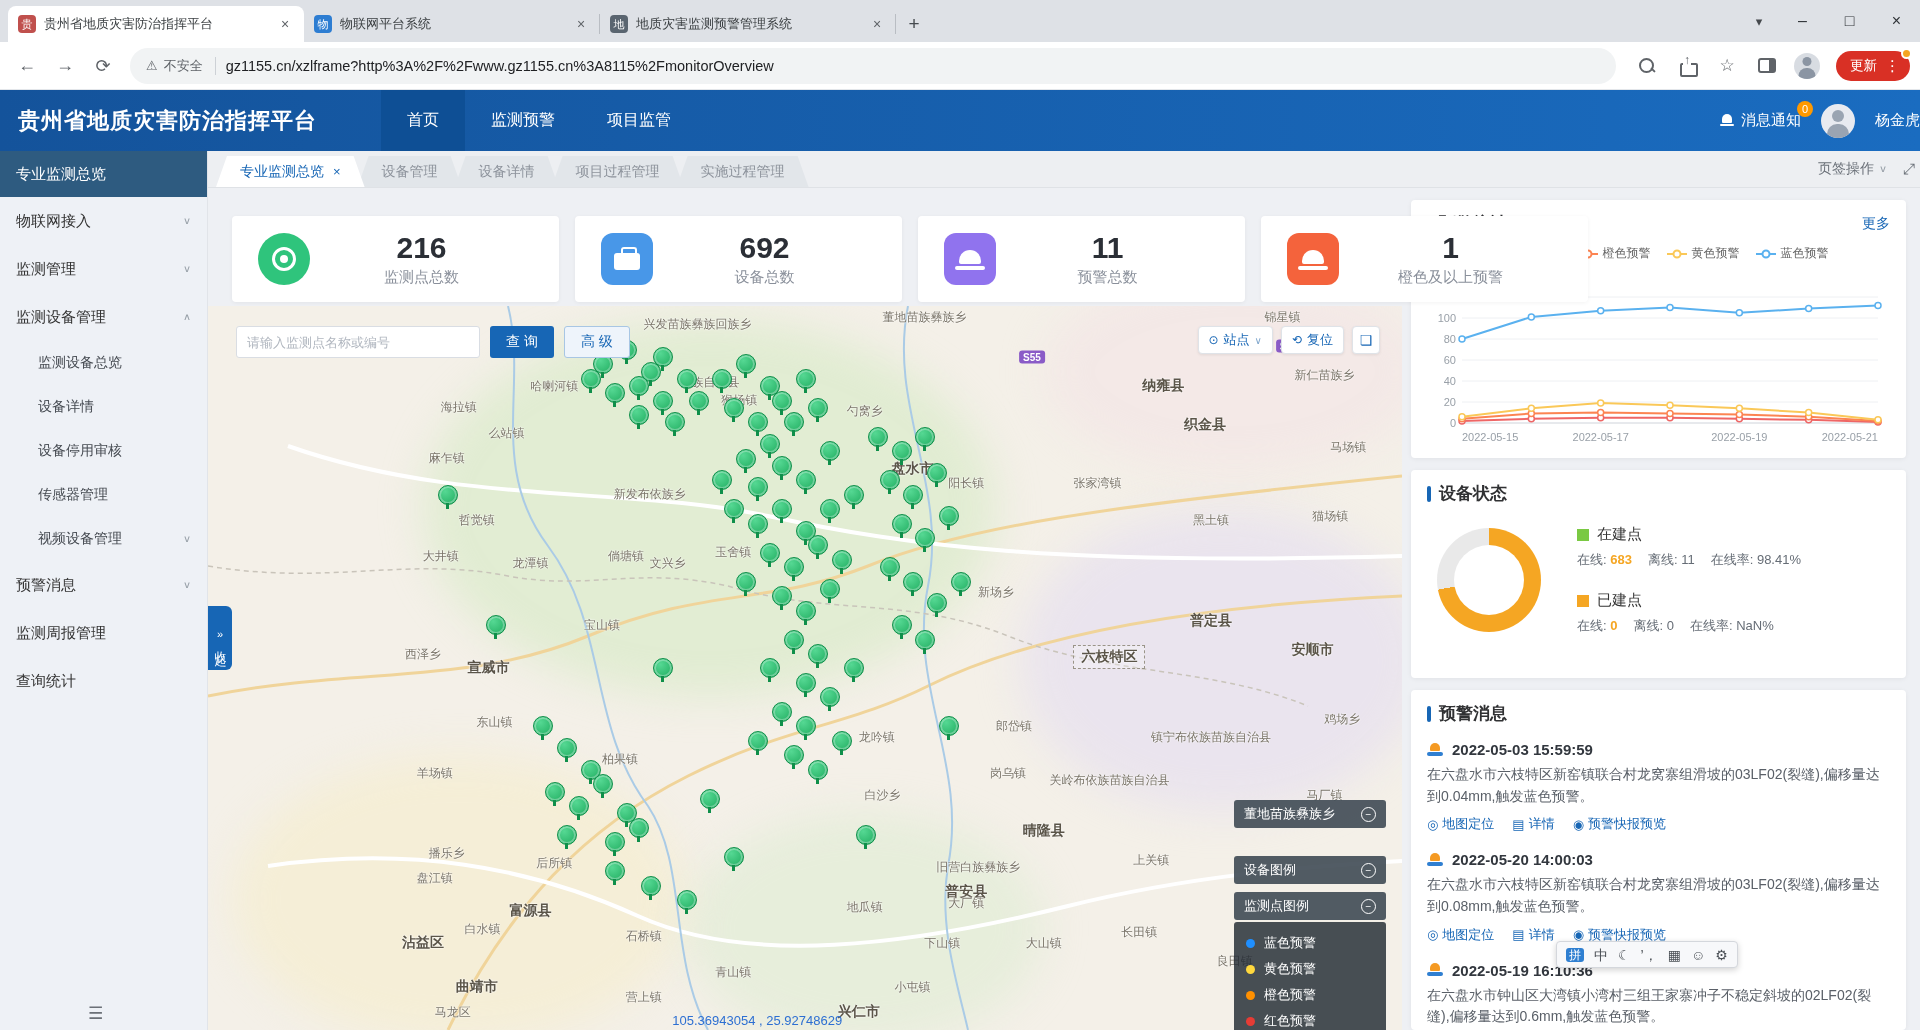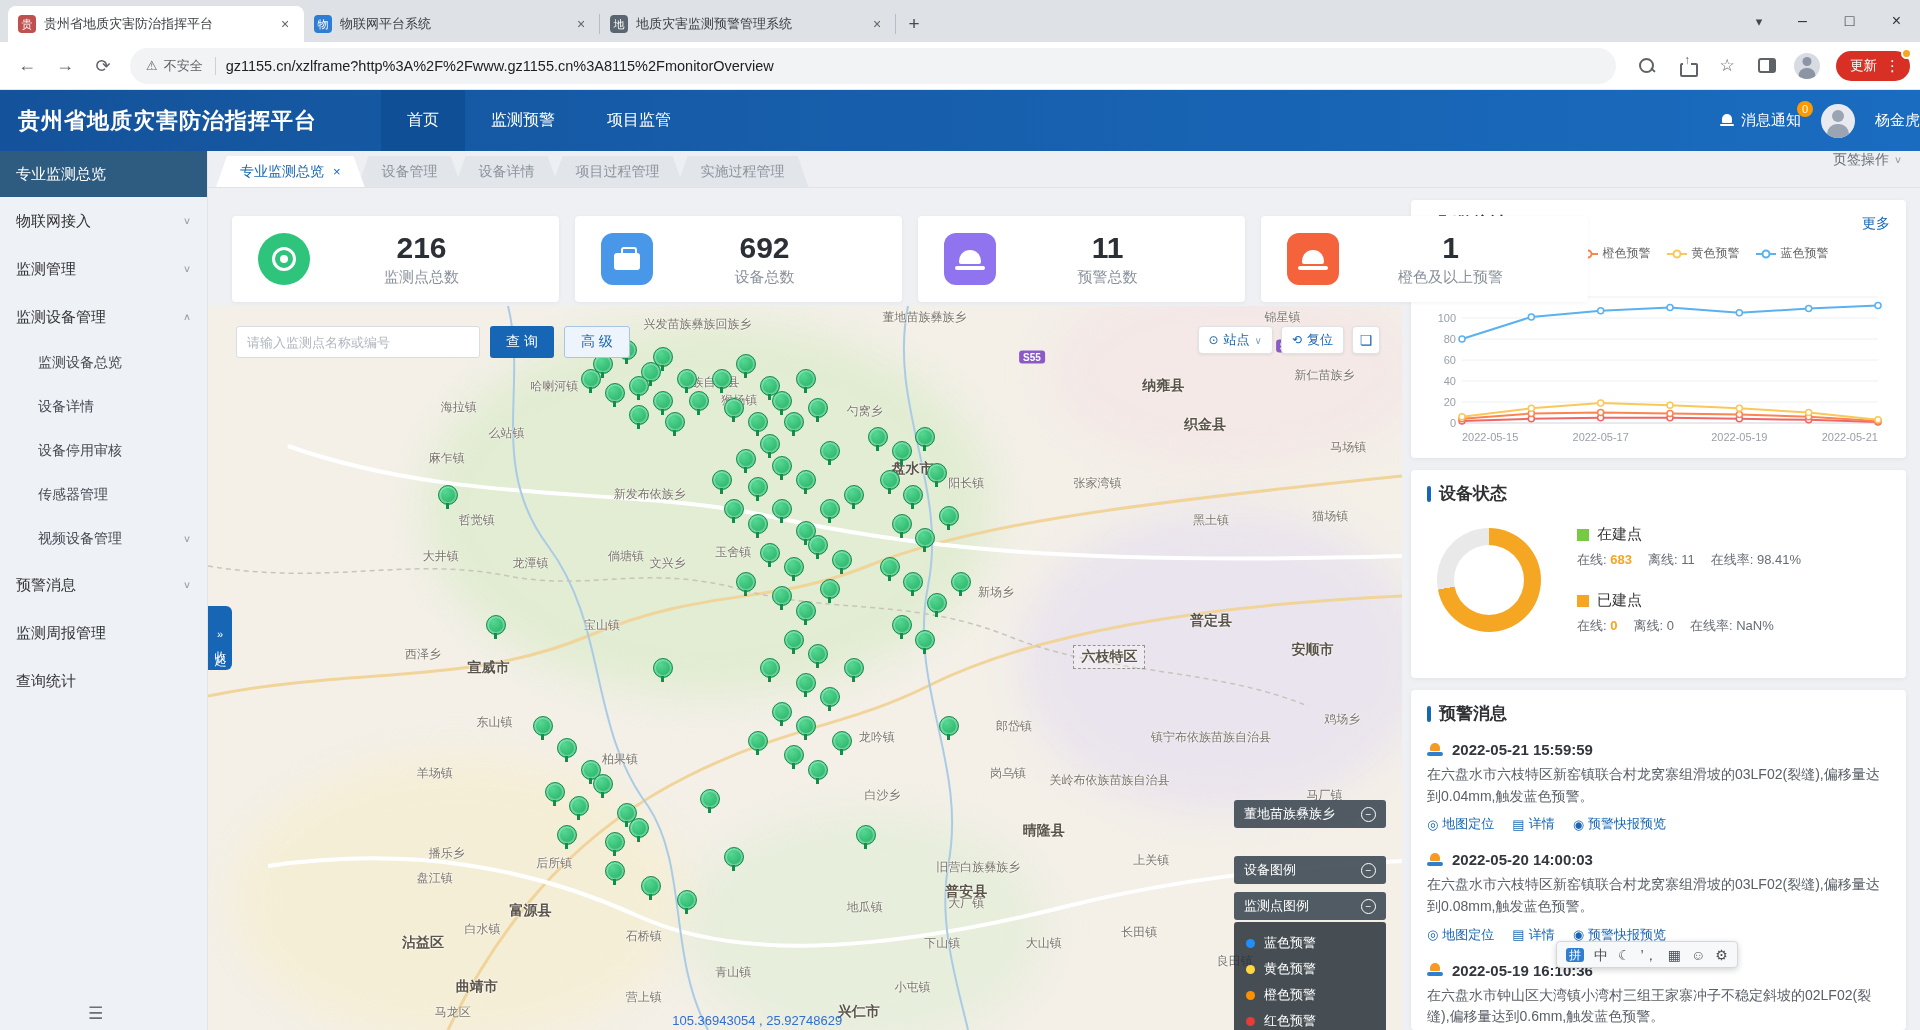--- a/index.html
+++ b/index.html
@@ -64,21 +64,21 @@
   .sb-root.active { background:#2e5b80; color:#fff; height:46px; }
   .sb-chevron { font-size:11px; color:#98a0a8; transform:scaleY(.85); }
   .sb-subitem { height:44px; display:flex; align-items:center; justify-content:space-between; padding:0 16px 0 38px; font-size:14px; color:#454a51; }
   .sb-burger { position:absolute; bottom:6px; left:88px; font-size:17px; color:#6b7077; }
 
   
   .page-tabs { position:absolute; left:208px; top:151px; right:0; height:37px; background:#edeff2; border-bottom:1px solid #dfe2e6; display:flex; align-items:flex-end; padding-left:8px; }
   .ptab { height:31px; display:flex; align-items:center; gap:9px; padding:0 24px; font-size:14px; color:#8d939c; background:#e2e6ea; clip-path:polygon(11px 0, calc(100% - 11px) 0, 100% 100%, 0 100%); margin-right:-7px; position:relative; }
   .ptab.active { background:#fff; color:#1766b5; z-index:2; }
   .ptab-close { font-size:13px; }
-  .pt-right { margin-left:auto; display:flex; align-items:center; gap:16px; padding-right:18px; height:100%; color:#6a7078; font-size:14px;flex-direction:column; }
+  .pt-right { margin-left:auto; display:flex; align-items:center; gap:16px; padding-right:5px; height:100%; color:#6a7078; font-size:14px; }
   .pt-act { display:flex; align-items:center; gap:5px; }
   .pt-full { font-size:15px; }
 
   
   .content { position:absolute; left:208px; top:188px; right:0; bottom:0; background:#eef0f4; }
 
   .stat-cards { position:absolute; left:24px; top:28px; width:1356px; height:86px; display:flex; gap:16px; z-index:2; }
   .stat-card { flex:1; background:#fff; border-radius:4px; display:flex; align-items:center; padding:0 26px; box-shadow:0 1px 4px rgba(0,0,0,.05); }
   .stat-icon { width:52px; height:52px; border-radius:12px; flex:none; position:relative; }
   .stat-icon.circle { border-radius:50%; }
@@ -721,21 +721,21 @@
 
     <div class="panel p-msg">
       <div class="panel-header">
         <span class="ph-bar"></span>
         <span class="ph-title">预警消息</span>
       </div>
       <div class="msg-list" id="msg-list">
           <div class="msg-item">
             <div class="msg-head">
               <span class="alarm-ic"></span>
-              <span class="msg-time">2022-05-21 15:59:59</span>
+              <span class="msg-time">2022-05-03 15:59:59</span>
             </div>
             <div class="msg-text">在六盘水市六枝特区新窑镇联合村龙窝寨组滑坡的03LF02(裂缝),偏移量达到0.04mm,触发蓝色预警。</div>
             <div class="msg-links">
               <span class="msg-link">
                 <span>◎</span>
                 <span>地图定位</span>
               </span>
               <span class="msg-link">
                 <span>▤</span>
                 <span>详情</span>

